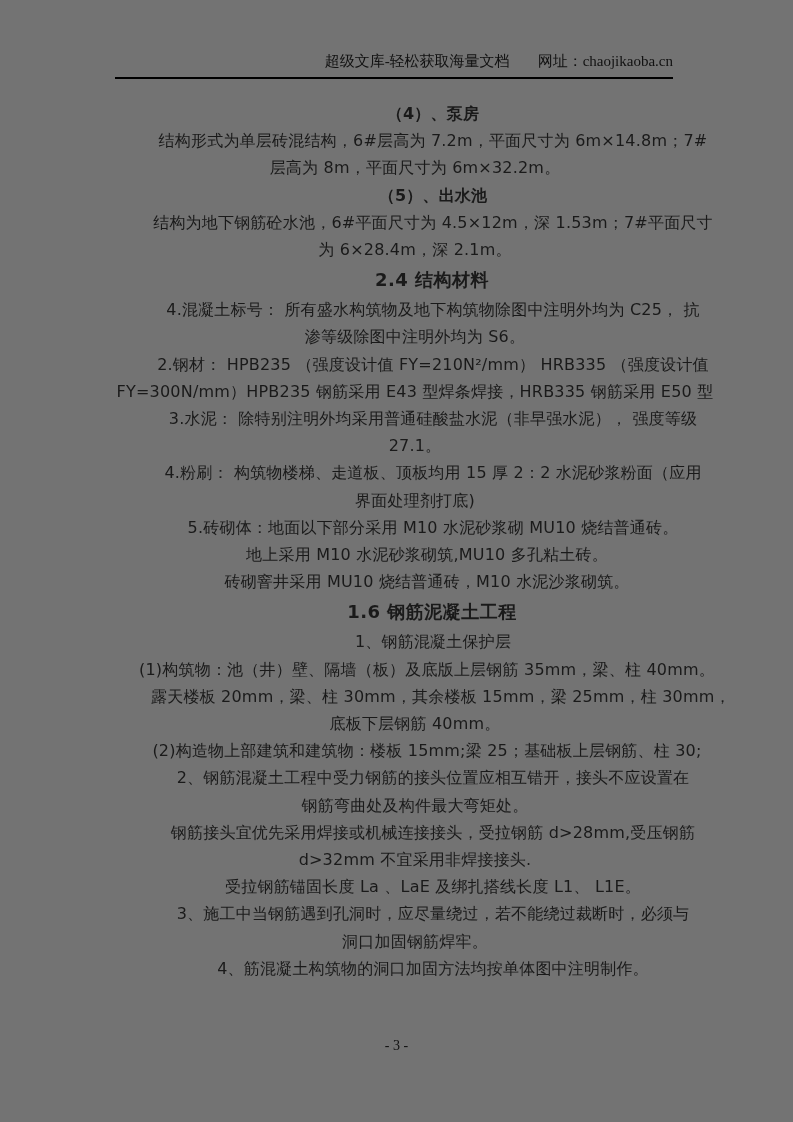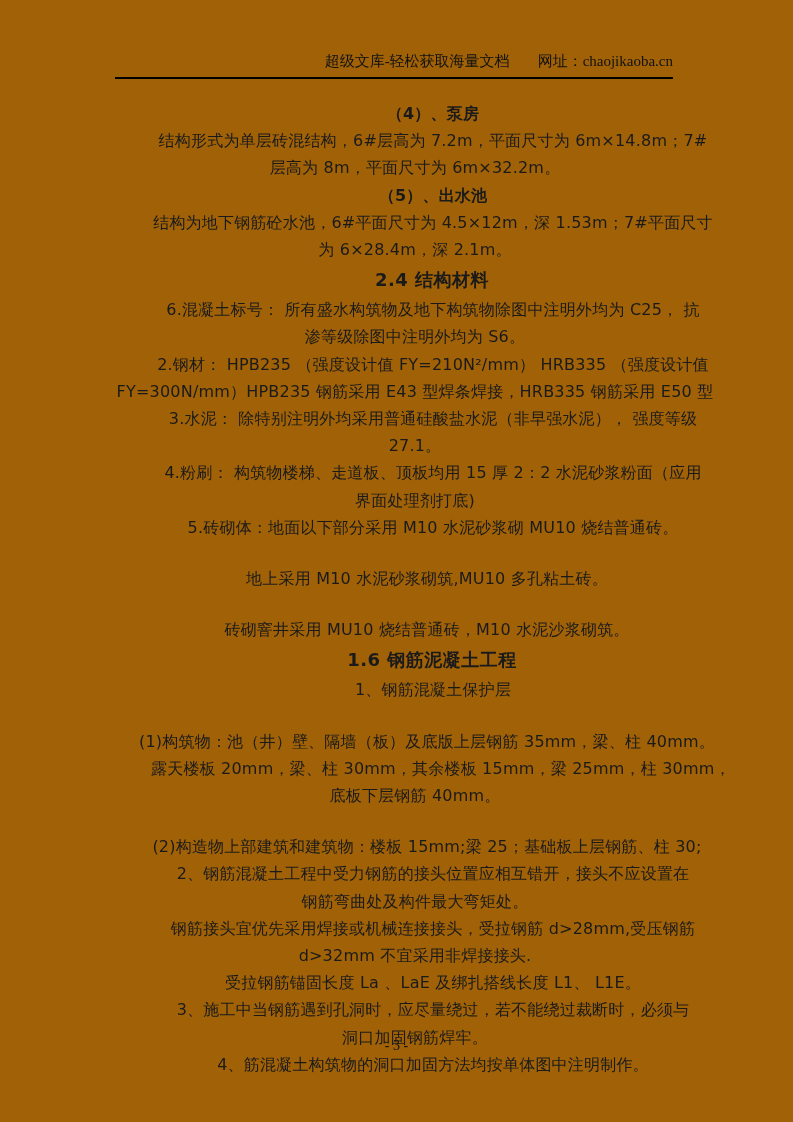--- a/index.html
+++ b/index.html
@@ -4,21 +4,21 @@
 <style>
   html, body {
     margin: 0;
     padding: 0;
     background: #ffffff;
   }
   .page {
     position: relative;
     width: 793px;
     height: 1122px;
-    background: #a16207;
+    background: #737373;
     overflow: hidden;
     font-family: "DejaVu Sans", sans-serif;
     color: #1a1a1a;
   }
   
   .header-text {
     position: absolute;
     top: 52px;
     left: 115px;
     width: 558px;
@@ -48,21 +48,21 @@
     width: 600px;
     text-align: center;
   }
   .ln {
     font-size: 16px;
     line-height: 27.2px;
     white-space: nowrap;
     letter-spacing: 0.2px;
   }
   .indent   { padding-left: 36px; }
-  .indent-sm{ padding-left: 24px; margin-top: 24px; }
+  .indent-sm{ padding-left: 24px; }
   .sub      { font-weight: bold; padding-left: 36px; }
   .h2 {
     font-size: 18px;
     font-weight: bold;
     line-height: 33px;
     padding-left: 34px;
     letter-spacing: 0.5px;
   }
   
   .footer {
@@ -87,21 +87,21 @@
   <div class="header-rule"></div>
 
   <div class="content">
     <div class="ln sub">（4）、泵房</div>
     <div class="ln indent">结构形式为单层砖混结构，6#层高为 7.2m，平面尺寸为 6m×14.8m；7#</div>
     <div class="ln">层高为 8m，平面尺寸为 6m×32.2m。</div>
     <div class="ln sub">（5）、出水池</div>
     <div class="ln indent">结构为地下钢筋砼水池，6#平面尺寸为 4.5×12m，深 1.53m；7#平面尺寸</div>
     <div class="ln">为 6×28.4m，深 2.1m。</div>
     <div class="ln h2">2.4  结构材料</div>
-    <div class="ln indent">6.混凝土标号： 所有盛水构筑物及地下构筑物除图中注明外均为 C25， 抗</div>
+    <div class="ln indent">4.混凝土标号： 所有盛水构筑物及地下构筑物除图中注明外均为 C25， 抗</div>
     <div class="ln">渗等级除图中注明外均为 S6。</div>
     <div class="ln indent">2.钢材： HPB235 （强度设计值 FY=210N²/mm） HRB335 （强度设计值</div>
     <div class="ln">FY=300N/mm）HPB235 钢筋采用 E43 型焊条焊接，HRB335 钢筋采用 E50 型</div>
     <div class="ln indent">3.水泥： 除特别注明外均采用普通硅酸盐水泥（非早强水泥）， 强度等级</div>
     <div class="ln">27.1。</div>
     <div class="ln indent">4.粉刷： 构筑物楼梯、走道板、顶板均用 15 厚 2：2 水泥砂浆粉面（应用</div>
     <div class="ln">界面处理剂打底)</div>
     <div class="ln indent">5.砖砌体：地面以下部分采用 M10 水泥砂浆砌 MU10 烧结普通砖。</div>
     <div class="ln indent-sm">地上采用 M10 水泥砂浆砌筑,MU10 多孔粘土砖。</div>
     <div class="ln indent-sm">砖砌窨井采用 MU10 烧结普通砖，M10 水泥沙浆砌筑。</div>

